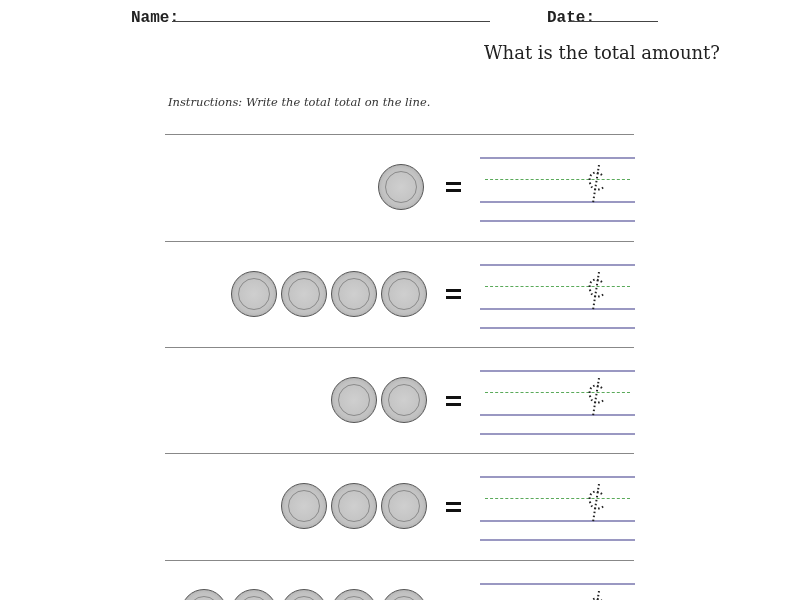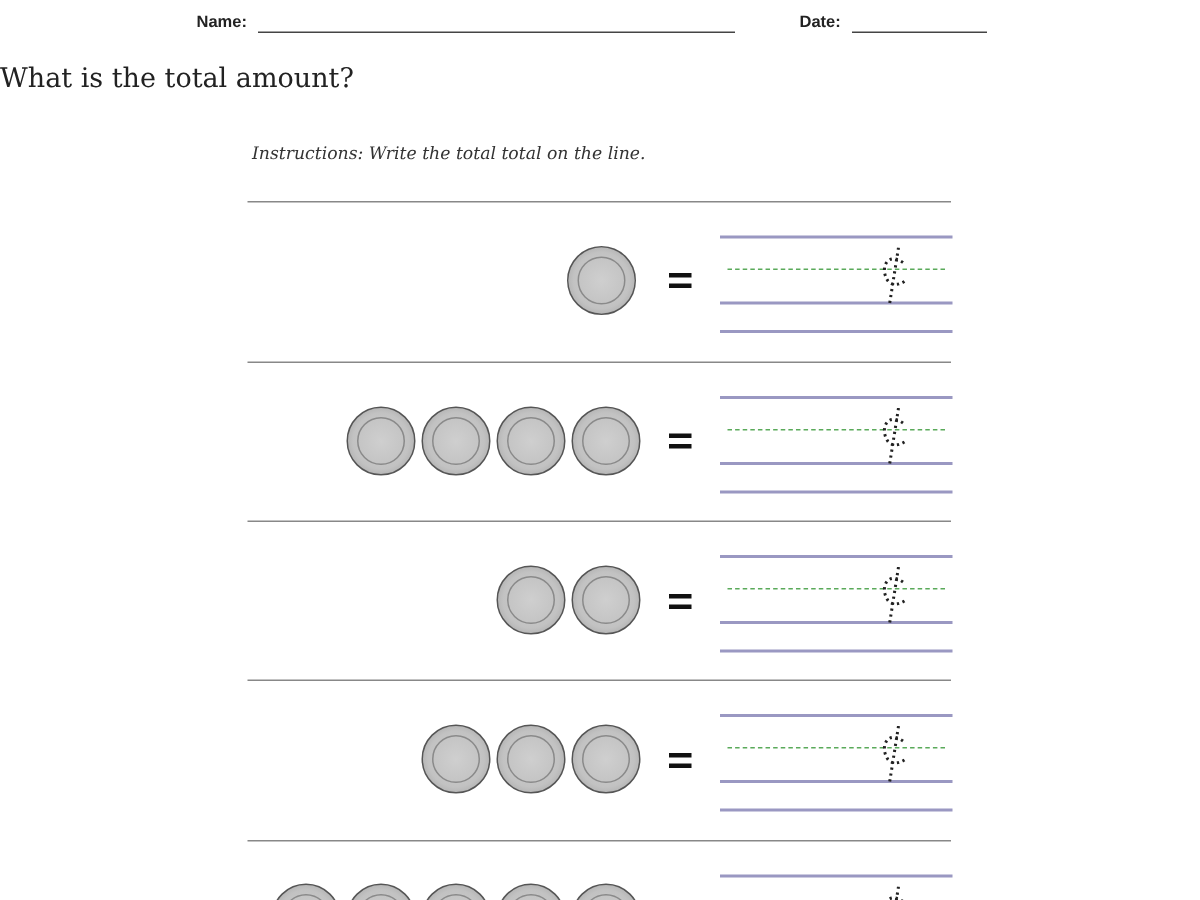--- a/index.html
+++ b/index.html
@@ -3,26 +3,26 @@
 <meta charset="utf-8">
 <style>
   html, body { margin: 0; padding: 0; }
   body {
     width: 800px; height: 600px; overflow: hidden; position: relative;
     background: #ffffff; color: #222;
     font-family: "DejaVu Serif", serif;
   }
   .abs { position: absolute; }
   .hdr-label {
-    font-family: Liberation Sans, sans-serif; font-weight: bold;
-    font-size: 11px; color: #222;
+    font-family: Liberation Mono, monospace; font-weight: bold;
+    font-size: 16px; color: #222;
   }
   .hdr-line { position: absolute; height: 0; border-bottom: 1px solid #444; }
   .title {
-    position: absolute; left: 0; width: 720px; top: 42px; text-align: left;
+    position: absolute; left: 0; width: 720px; top: 42px; text-align: right;
     font-family: "DejaVu Serif", serif; font-size: 18px; color: #222;
   }
   .instructions {
     position: absolute; left: 168px; top: 95px;
     font-family: "DejaVu Serif", serif; font-style: italic; font-size: 11.5px; color: #333;
   }
   .sep { position: absolute; left: 165px; width: 469px; height: 0; border-top: 1.5px solid #888; }
   .row { position: absolute; left: 0; width: 800px; height: 106px; }
   .coins { position: absolute; display: flex; gap: 4px; }
   .coin {
@@ -45,21 +45,21 @@
   .dashline { position: absolute; left: 5px; width: 145px; height: 0; border-top: 1px dashed #5aaa5a; }
   .cent {
     position: absolute; left: 104px; top: 8px; width: 24px; height: 40px;
   }
 </style>
 </head>
 <body>
 
 <div class="abs hdr-label" style="left:131px; top:9px;">Name:</div>
 <div class="hdr-line" style="left:172px; top:21px; width:318px;"></div>
-<div class="abs hdr-label" style="left:533px; top:9px;text-align:center;">Date:</div>
+<div class="abs hdr-label" style="left:547px; top:9px;text-align:center;">Date:</div>
 <div class="hdr-line" style="left:568px; top:21px; width:90px;"></div>
 
 <div class="title">What is the total amount?</div>
 <div class="instructions">Instructions: Write the total total on the line.</div>
 
 <div class="sep" style="top:134px;"></div>
 
 <div class="row" style="top:135px;">
   <div class="coins" style="left:378px; top:29px;">
     <div class="coin"></div>

